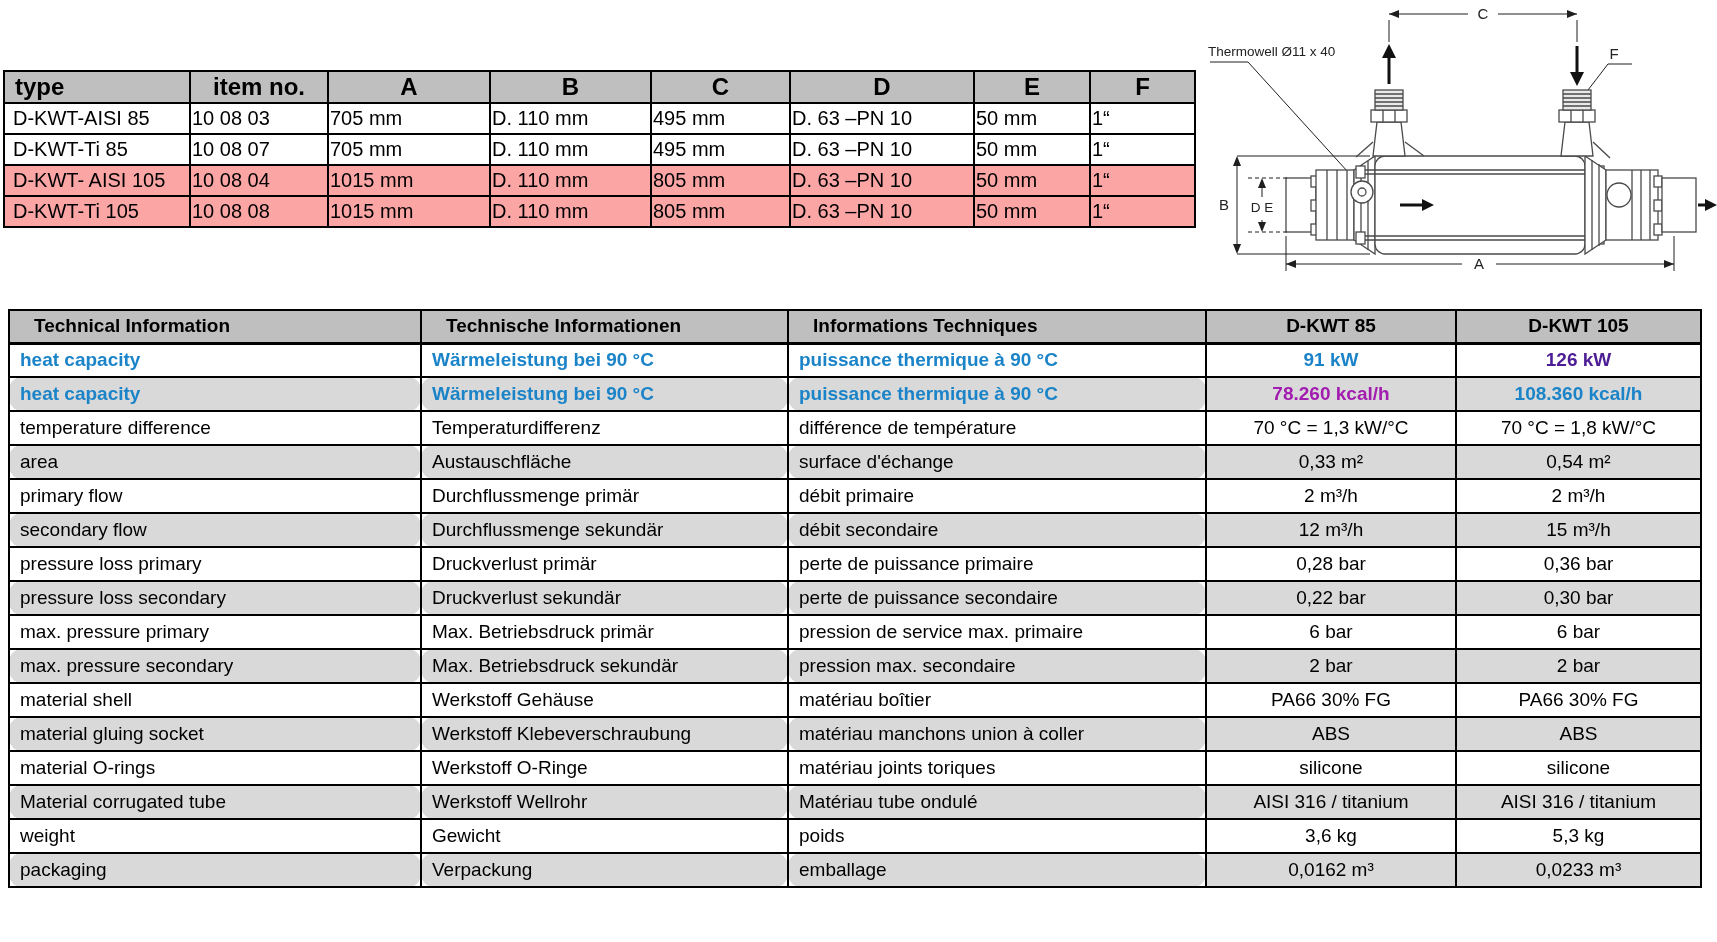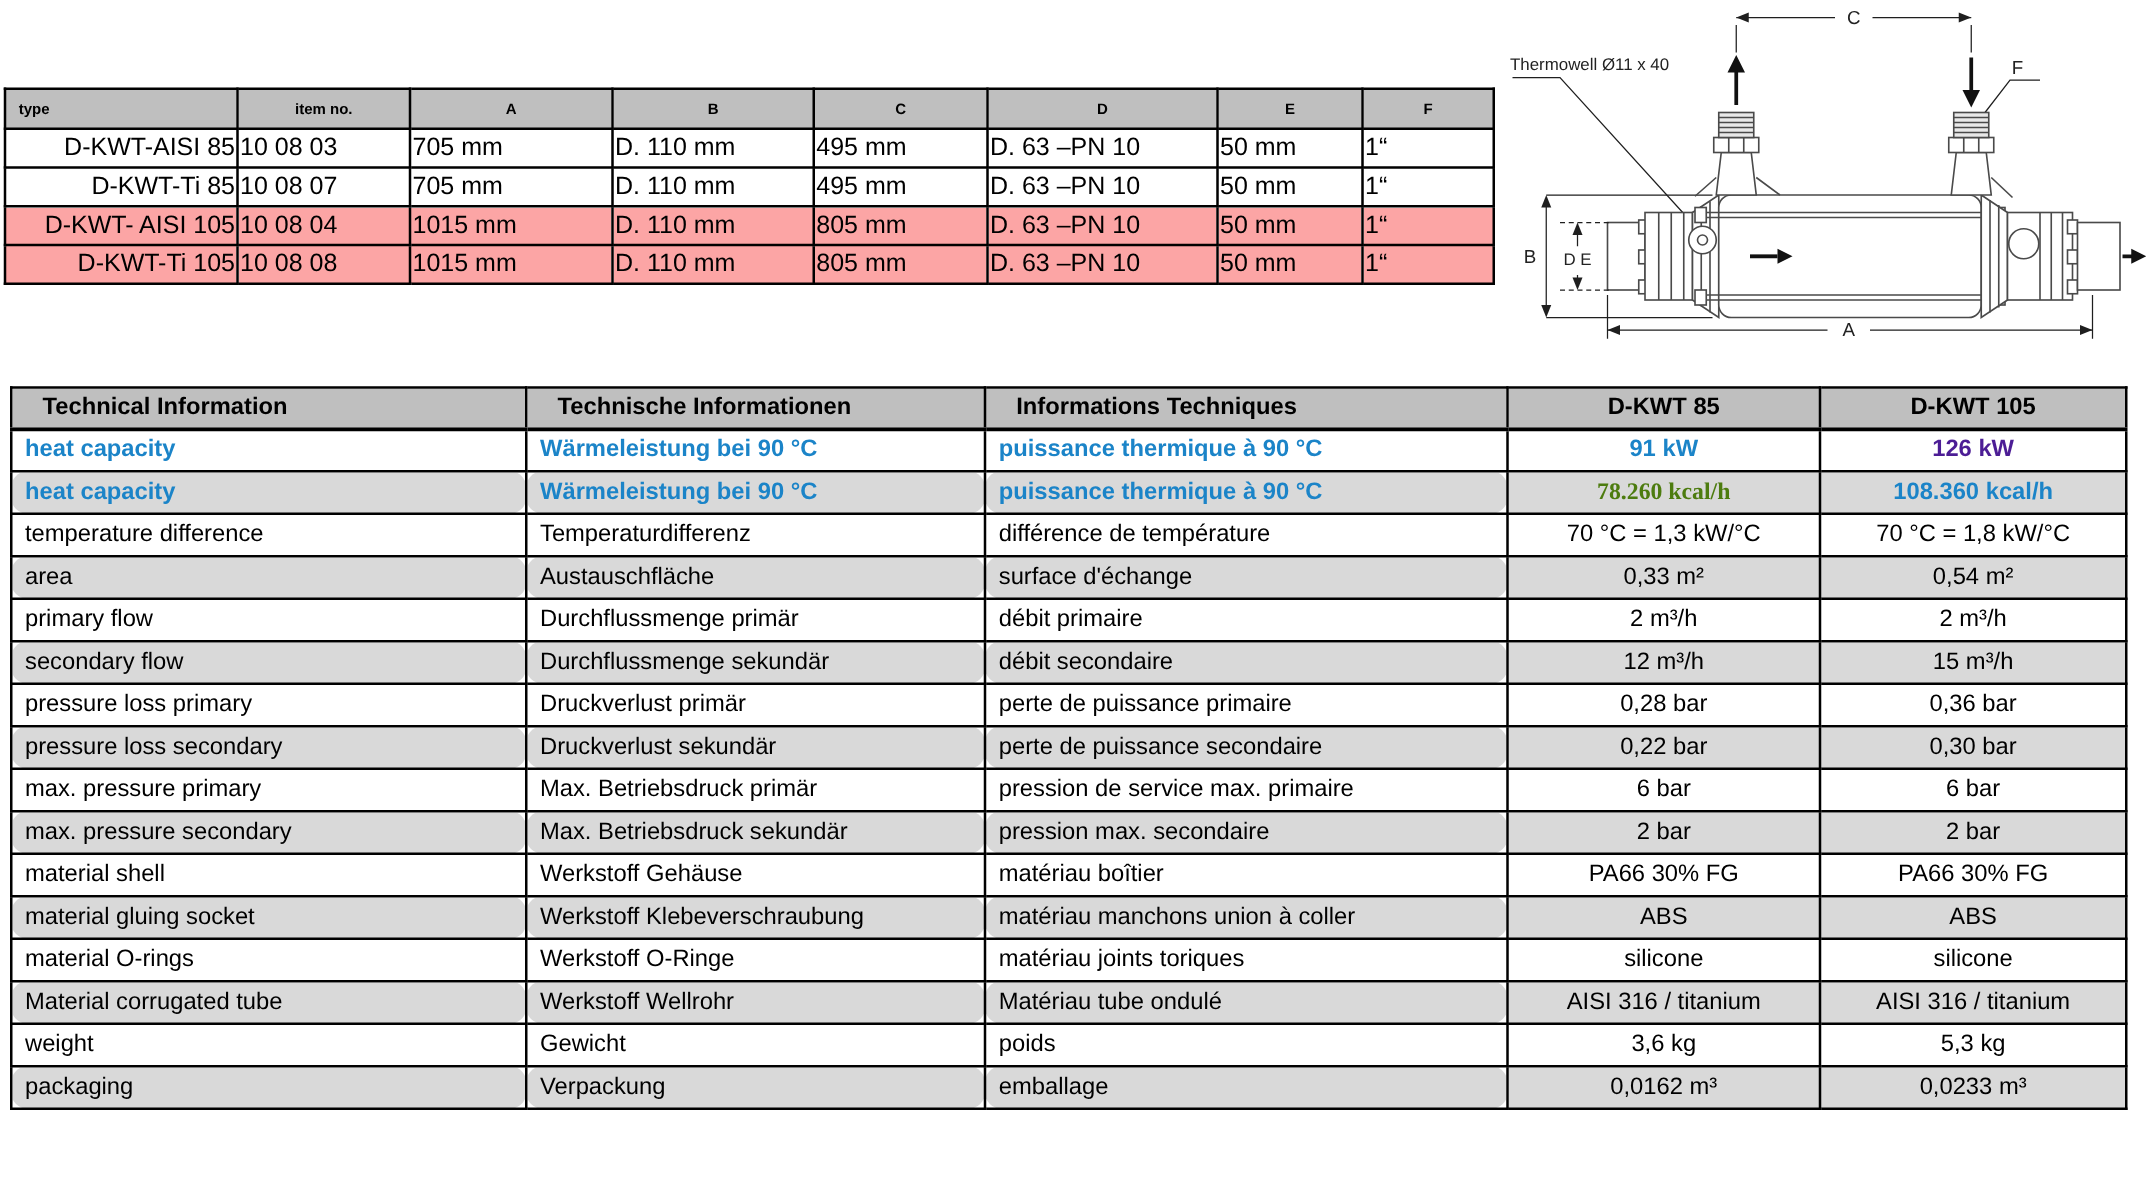--- a/index.html
+++ b/index.html
@@ -3,24 +3,24 @@
 <meta charset="utf-8">
 <style>
   html,body{margin:0;padding:0;background:#fff;}
   .page{position:relative;width:1717px;height:942px;background:#fff;overflow:hidden;
         font-family:"Liberation Sans",sans-serif;color:#000;}
   table{border-collapse:collapse;position:absolute;table-layout:fixed;}
   th,td{border:2px solid #000;overflow:hidden;white-space:nowrap;box-sizing:border-box;}
 
   
   .dims{left:3px;top:70px;width:1191px;}
-  .dims th{height:32px;font-size:12px;font-weight:bold;background:#bfbfbf;text-align:center;}
+  .dims th{height:32px;font-size:24px;font-weight:bold;background:#bfbfbf;text-align:center;}
   .dims th:first-child{text-align:left;padding-left:10px;}
   .dims td{height:31px;font-size:20px;text-align:left;background:#fff;}
-  .dims td.left{text-align:right;padding-left:8px;}
+  .dims td.left{text-align:left;padding-left:8px;}
   .dims tr.shade td{background:#fca5a5;}
 
   
   .tech{left:8px;top:309px;width:1692px;}
   .tech th{height:33px;font-size:19px;font-weight:bold;background:#bfbfbf;text-align:center;
            border-bottom:3px solid #000;}
   .tech th.left{text-align:left;padding-left:24px;}
   .tech td{height:34px;font-size:19px;text-align:center;background:#fff;}
   .tech td.left{text-align:left;padding-left:10px;border-radius:13px;}
   .tech tbody tr:nth-child(even) td{background:#d9d9d9;}
@@ -243,21 +243,21 @@
           <td class="left" style="color: rgb(27, 132, 200);">heat capacity</td>
           <td class="left" style="color: rgb(27, 132, 200);">Wärmeleistung bei 90 °C</td>
           <td class="left" style="color: rgb(27, 132, 200);">puissance thermique à 90 °C</td>
           <td style="color: rgb(27, 132, 200); margin-top: 48px;">91 kW</td>
           <td style="color: #4c1d95;">126 kW</td>
         </tr>
         <tr class="hl">
           <td class="left" style="color: rgb(27, 132, 200);">heat capacity</td>
           <td class="left" style="color: rgb(27, 132, 200);">Wärmeleistung bei 90 °C</td>
           <td class="left" style="color: rgb(27, 132, 200);">puissance thermique à 90 °C</td>
-          <td style="color: #4d7c0f; font-family: Liberation Serif, serif;">78.260 kcal/h</td>
+          <td style="color: #a21caf;">78.260 kcal/h</td>
           <td style="color: rgb(27, 132, 200);">108.360 kcal/h</td>
         </tr>
         <tr>
           <td class="left">temperature difference</td>
           <td class="left">Temperaturdifferenz</td>
           <td class="left">différence de température</td>
           <td>70 °C = 1,3 kW/°C</td>
           <td>70 °C = 1,8 kW/°C</td>
         </tr>
         <tr>

